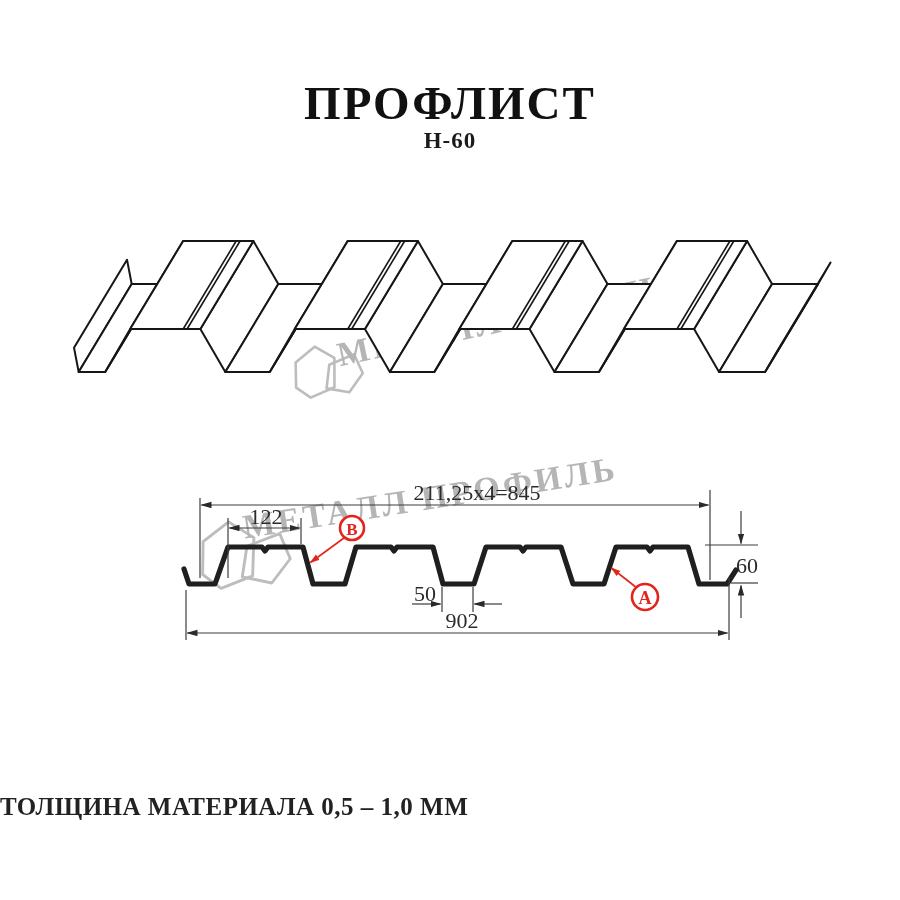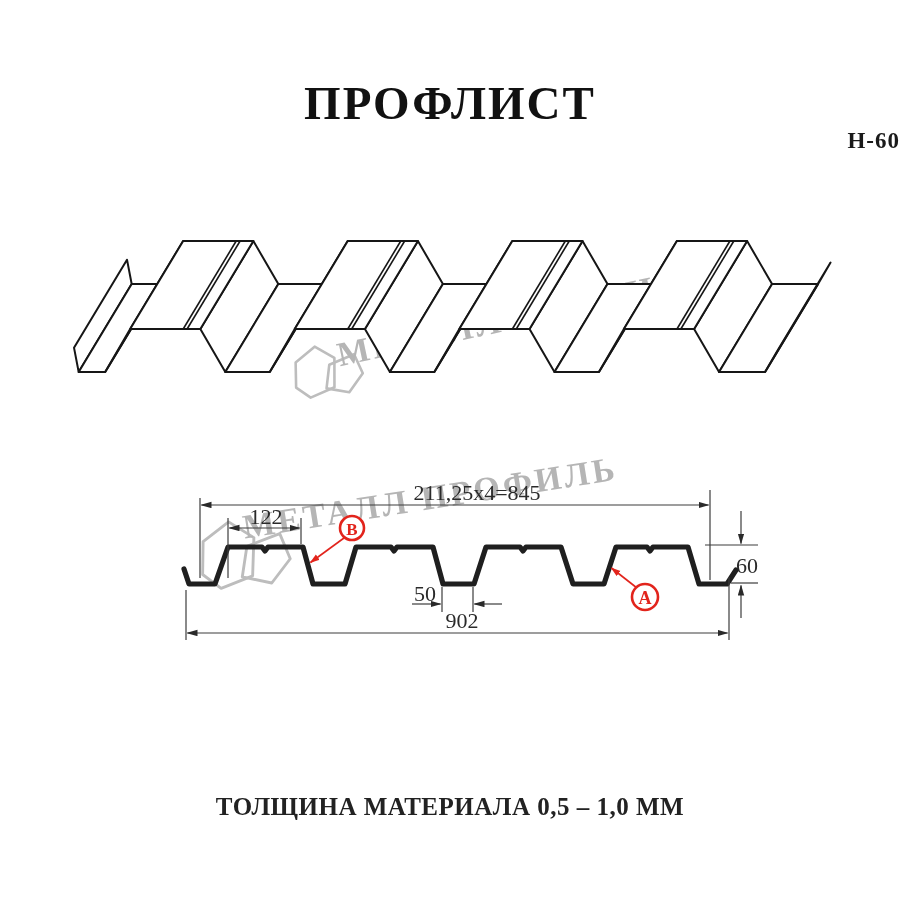--- a/index.html
+++ b/index.html
@@ -5,25 +5,25 @@
   html,body{margin:0;padding:0;background:#fff;}
   .canvas{
     position:relative;width:900px;height:900px;background:#ffffff;
     font-family:Liberation Serif, serif;overflow:hidden;
   }
   .title{
     position:absolute;left:0;top:76px;width:900px;text-align:center;
     font-size:47px;font-weight:900;color:#111;letter-spacing:2px;
   }
   .subtitle{
-    position:absolute;left:0;top:128px;width:900px;text-align:right;
+    position:absolute;left:0;top:128px;width:900px;text-align:center;
     font-size:23px;font-weight:700;color:#1a1a1a;letter-spacing:1px;
   }
   .footer{
-    position:absolute;left:0;top:793px;width:900px;text-align:center;
+    position:absolute;left:0;top:793px;width:900px;text-align:left;
     font-size:25px;font-weight:600;color:#222;letter-spacing:0.5px;
   }
   .wm-text{
     position:absolute;white-space:nowrap;color:#b5b5b5;
     font-size:34px;font-weight:700;letter-spacing:3px;
     transform:translate(-50%,-50%) rotate(-12deg);
     z-index:1;user-select:none;
   }
   .wm-text.wm2{transform:translate(-50%,-50%) rotate(-9deg);}
   .wm-logo{position:absolute;z-index:1;}

